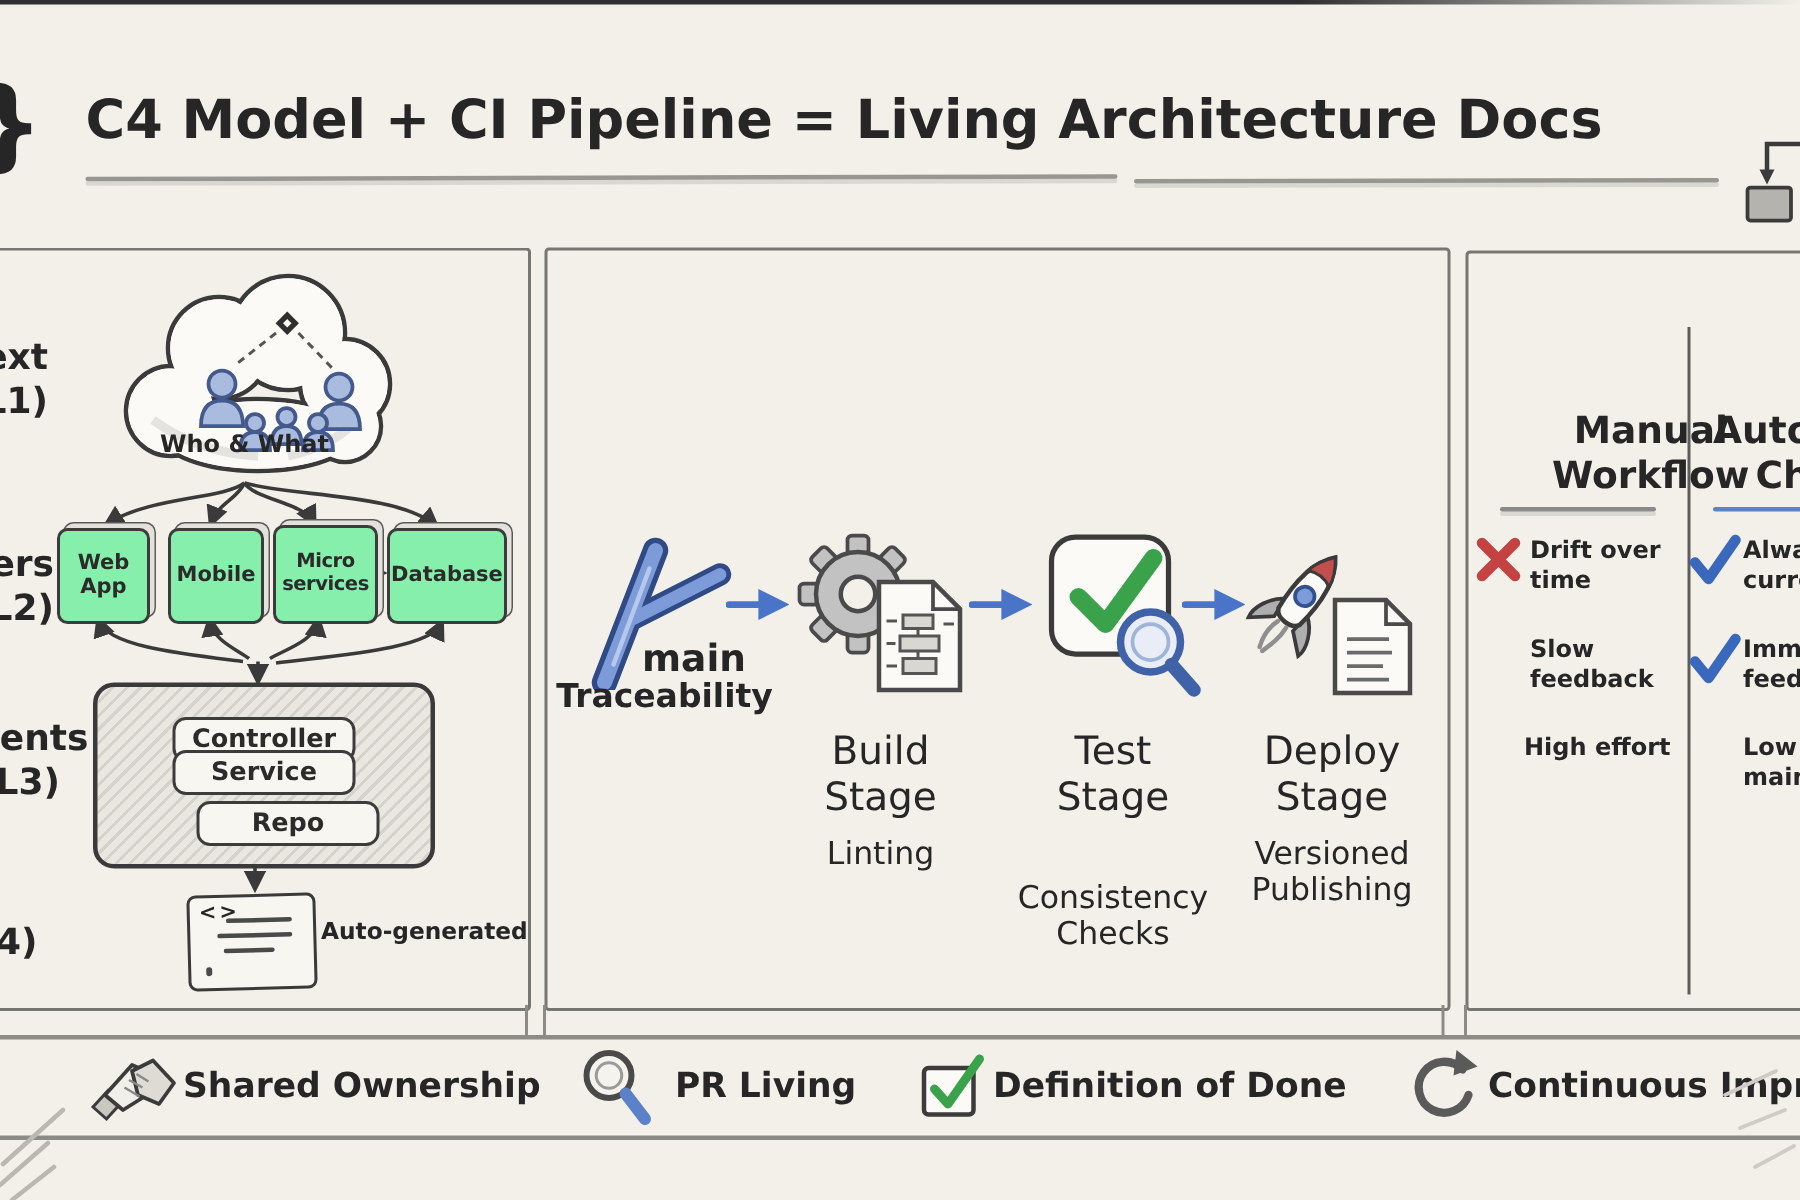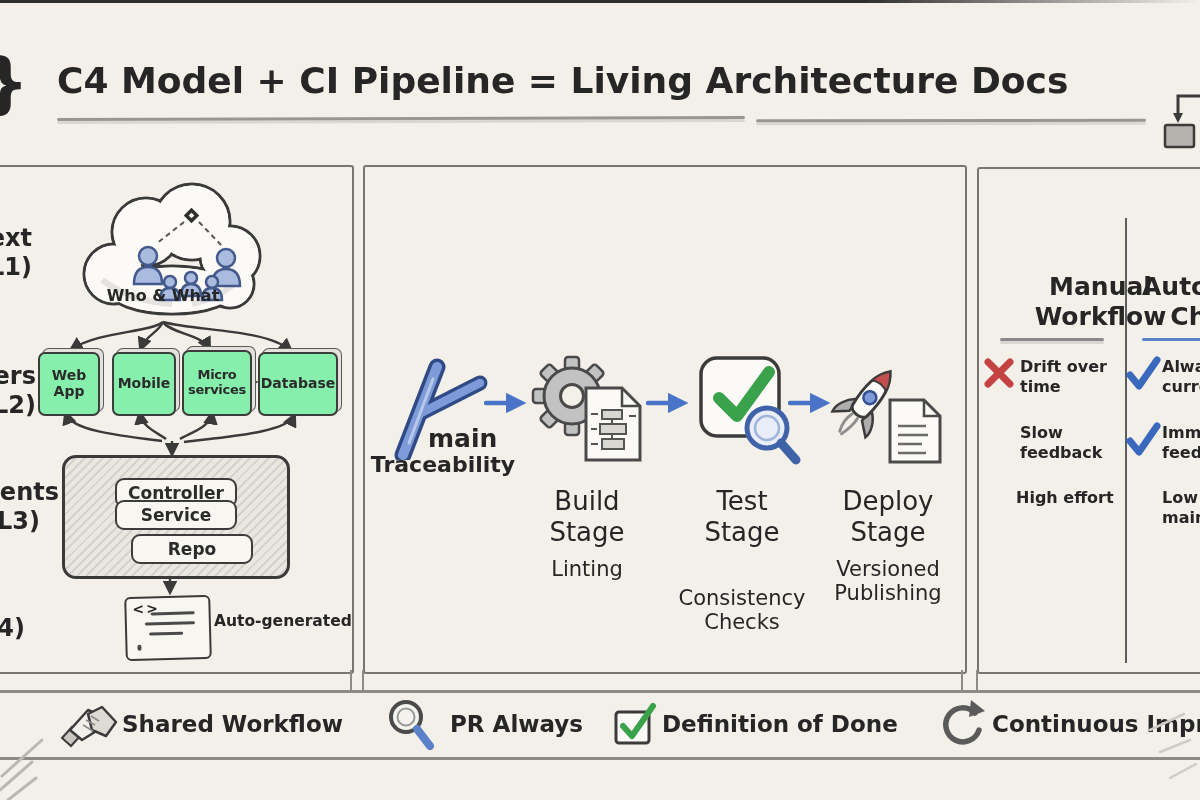--- a/index.html
+++ b/index.html
@@ -298,28 +298,28 @@
 <svg class="abs" style="left:58px;top:694px;" width="62" height="62" viewBox="0 0 62 62">
   <path d="M4,44 L14,33 L23,41 L13,52 Z" fill="#c9c7c1" stroke="#3b3b3b" stroke-width="2"></path>
   <path d="M12,36 L30,16 L44,22 L40,36 L24,46 Z" fill="#f1efe9" stroke="#3b3b3b" stroke-width="2.5" stroke-linejoin="round"></path>
   <path d="M58,28 L44,13 L30,20 L34,36 L48,42 Z" fill="#dddbd4" stroke="#3b3b3b" stroke-width="2.5" stroke-linejoin="round"></path>
   <g stroke="#8a8a8a" stroke-width="1.6">
     <path d="M28,26 l9,5"></path>
       <path d="M25,31 l10,6"></path>
       <path d="M33,22 l8,5"></path>
   </g>
 </svg>
-<div class="legend-lbl" style="left:122px;">Shared Workflow</div>
+<div class="legend-lbl" style="left:122px;">Shared Ownership</div>
 
 <svg class="abs" style="left:385px;top:698px;" width="52" height="56" viewBox="0 0 52 56">
   <circle cx="21" cy="19" r="15" fill="#f5f3ee" stroke="#4a4a4a" stroke-width="4"></circle>
   <circle cx="21" cy="19" r="8.5" fill="none" stroke="#9a9a9a" stroke-width="2"></circle>
   <path d="M32,31 L45,48" stroke="#5b82c8" stroke-width="8" stroke-linecap="round"></path>
 </svg>
-<div class="legend-lbl" style="left:450px;">PR Always</div>
+<div class="legend-lbl" style="left:450px;">PR Living</div>
 
 <svg class="abs" style="left:612px;top:700px;" width="48" height="48" viewBox="0 0 48 48">
   <rect x="4" y="12" width="33" height="31" rx="3" fill="#fbfaf7" stroke="#3b3b3b" stroke-width="3"></rect>
   <path d="M11,26 L20,36 L41,6" fill="none" stroke="#3ba24c" stroke-width="6" stroke-linecap="round" stroke-linejoin="round"></path>
 </svg>
 <div class="legend-lbl" style="left:662px;">Definition of Done</div>
 
 <svg class="abs" style="left:935px;top:696px;" width="52" height="56" viewBox="0 0 52 56">
   <path d="M40,17 A17,17 0 1 0 44,34" fill="none" stroke="#5a5a5a" stroke-width="5.5" stroke-linecap="round"></path>
   <path d="M36,4 L50,15 L34,21 Z" fill="#5a5a5a"></path>

